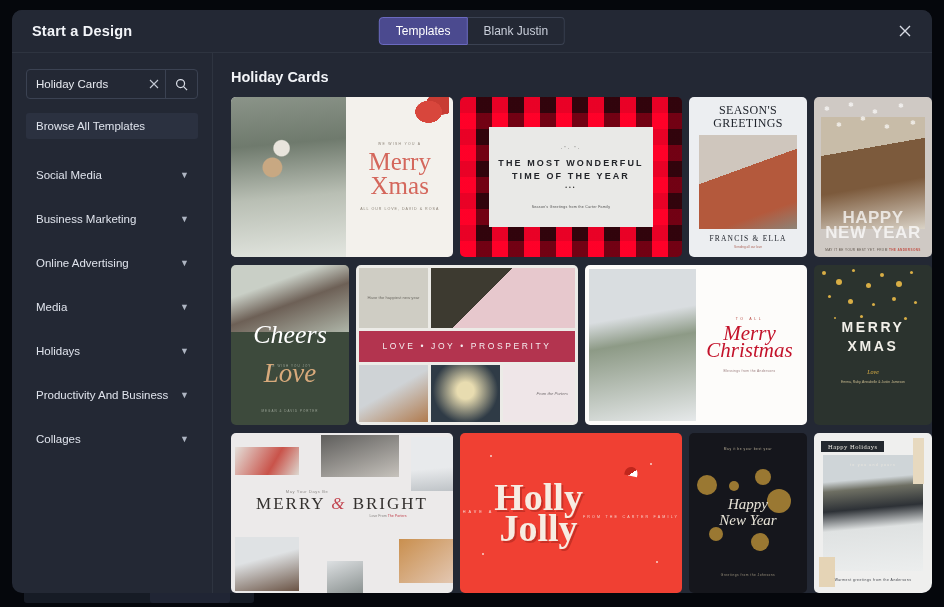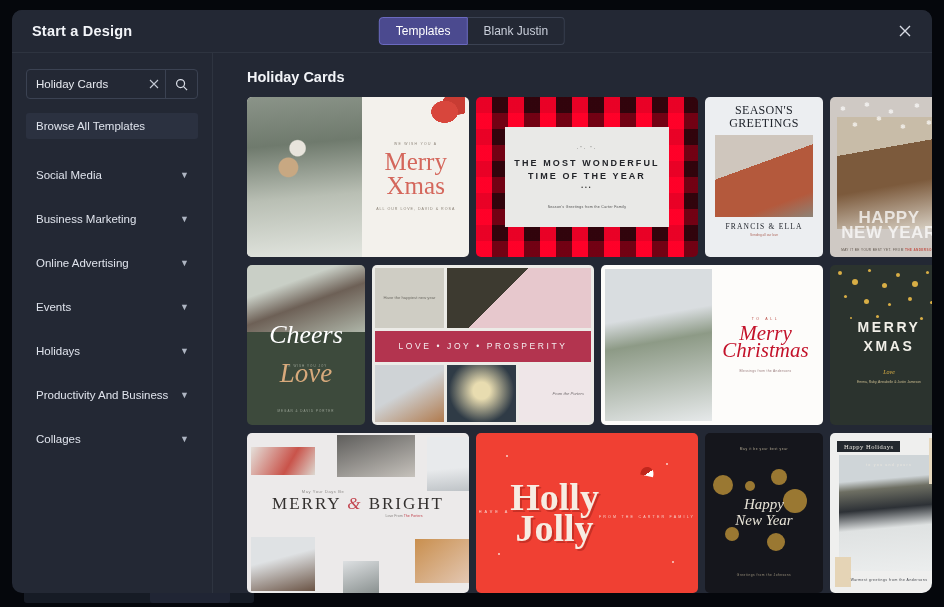--- a/index.html
+++ b/index.html
@@ -60,21 +60,21 @@
     background: #4b4a8f; border-color: #6b6ac0; color: #ffffff;
   }
   .close-btn {
     position: absolute; right: 14px; top: 50%; transform: translateY(-50%);
     width: 26px; height: 26px;
     display: flex; align-items: center; justify-content: center;
     cursor: pointer; color: #d7dbe4;
   }
 
   
-  .body { flex: 1; display: flex; min-height: 0; gap: 16px; }
+  .body { flex: 1; display: flex; min-height: 0; }
 
   .sidebar {
     width: 201px; flex: 0 0 201px;
     border-right: 1px solid #2e3440;
     padding: 16px 14px 0 14px;
     overflow: hidden;
   }
   .search-wrap {
     display: flex; align-items: stretch;
     border: 1px solid #3b4252; border-radius: 4px;
@@ -164,21 +164,21 @@
   .c2 .panel {
     width: 74%; height: 63%; background: #e9e9e7;
     display: flex; flex-direction: column; align-items: center; justify-content: center;
   }
   .c2 .dots { font-size: 5px; color: #2b2b2b; letter-spacing: 2px; margin-bottom: 6px; }
   .c2 .t { font-size: 9px; font-weight: bold; letter-spacing: 2.1px; color: #23252a;
     text-align: center; line-height: 1.45; font-family: "Liberation Sans", sans-serif; }
   .c2 .sub { font-size: 3.5px; color: #4a4a4a; margin-top: 9px; letter-spacing: .3px; }
 
   
-  .c3 { background: #eceef1; padding: 7px 7px 20px; display: flex; flex-direction: column; }
+  .c3 { background: #eceef1; padding: 7px 7px 8px; display: flex; flex-direction: column; }
   .c3 .hd { font-family: "Liberation Serif", serif; font-size: 12px; color: #20242c;
     text-align: center; line-height: 1.05; letter-spacing: .3px; }
   .c3 .ph { flex: 1; margin: 6px 3px 5px;
     background: linear-gradient(160deg,#cfc6bd 0 38%,#b4593c 38% 78%,#8d8377 100%); }
   .c3 .nm { font-family: "Liberation Serif", serif; font-size: 7.5px; color: #20242c;
     text-align: center; letter-spacing: 1.2px; }
   .c3 .dt { font-size: 3.2px; color: #b06a5e; text-align: center; margin-top: 2px; }
 
   
   .c4 { background: #cfc9c4; position: relative; padding: 4px; }
@@ -346,21 +346,21 @@
         </div>
         <div class="cat-item">
           <span>Business Marketing</span>
           <span class="chev">▼</span>
         </div>
         <div class="cat-item">
           <span>Online Advertising</span>
           <span class="chev">▼</span>
         </div>
         <div class="cat-item">
-          <span>Events</span>
+          <span>Media</span>
           <span class="chev">▼</span>
         </div>
         <div class="cat-item">
           <span>Holidays</span>
           <span class="chev">▼</span>
         </div>
         <div class="cat-item">
           <span>Productivity And Business</span>
           <span class="chev">▼</span>
         </div>

